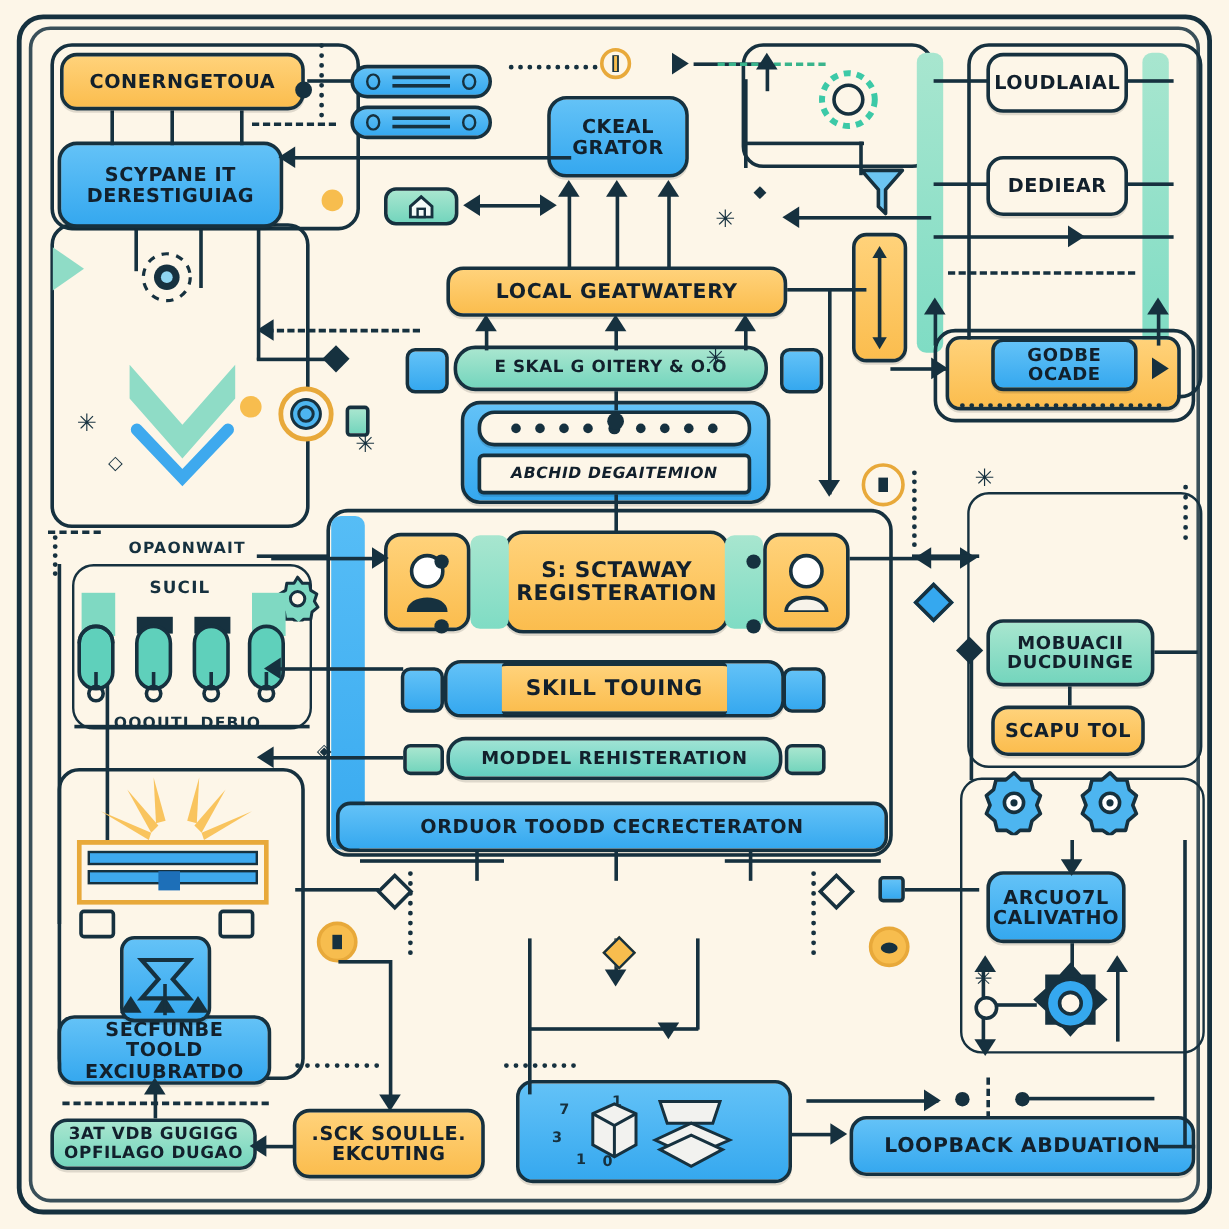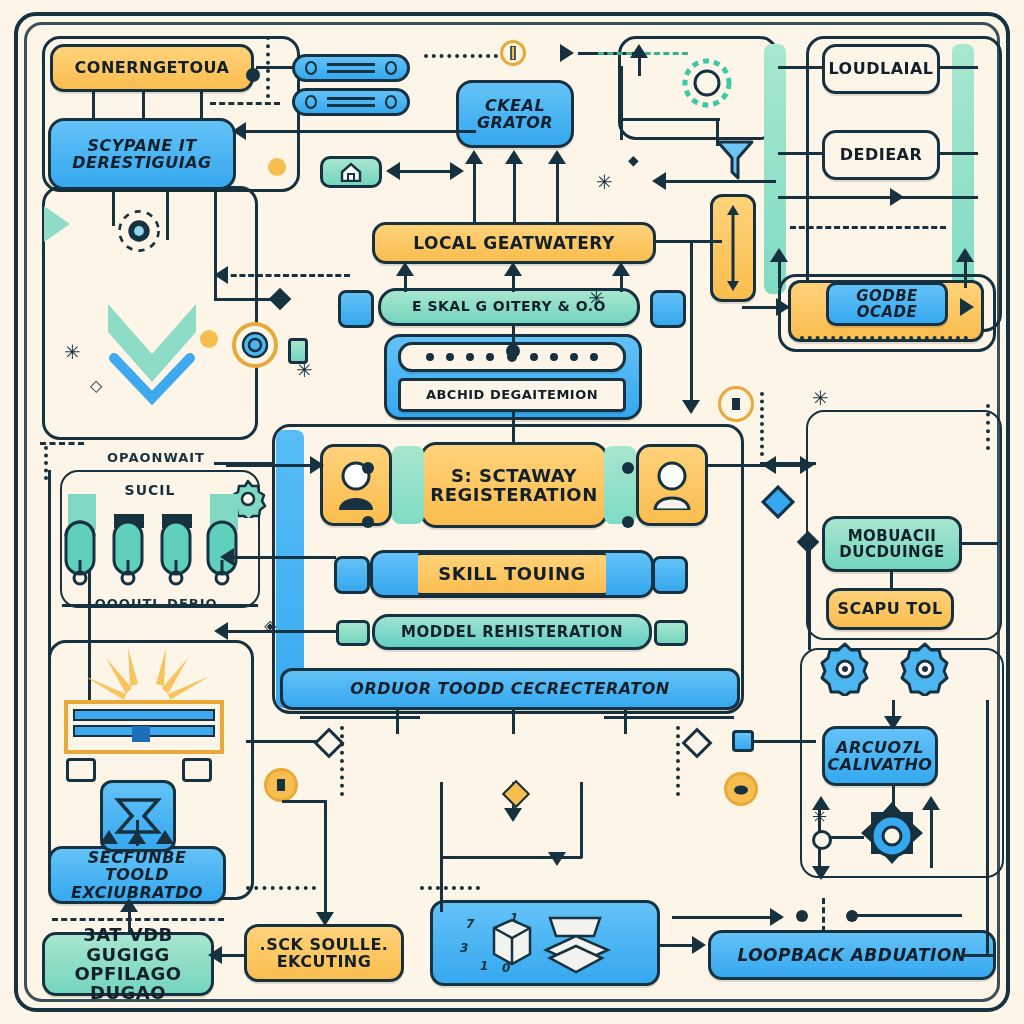--- a/index.html
+++ b/index.html
@@ -28,21 +28,21 @@
     position:absolute;box-sizing:border-box;
     border:3px solid #16313f;border-radius:14px;
     display:flex;align-items:center;justify-content:center;
     text-align:center;font-weight:700;letter-spacing:.5px;
     color:#12202c;line-height:1.08;
     text-transform:uppercase;
     box-shadow:0 2px 0 rgba(0,0,0,.12);
     padding:2px 6px;
   }
   .amber{background:linear-gradient(180deg,#ffd27a,#fbbd4e);}
-  .blue{background:linear-gradient(180deg,#63c2f7,#35a8ef);font-style:italic;}
+  .blue{background:linear-gradient(180deg,#63c2f7,#35a8ef);}
   .mint{background:linear-gradient(180deg,#a8e6cf,#74d5bd);}
   .mint2{background:linear-gradient(180deg,#9fe3d4,#63cfc0);}
   .cream{background:#fdf6e8;}
 
   
   .group{
     position:absolute;box-sizing:border-box;
     border:3px solid #16313f;border-radius:18px;background:transparent;
   }
   .groupthin{border-width:2.5px;}
@@ -126,21 +126,21 @@
   <div class="node amber" style="left:50px;top:44px;width:204px;height:48px;font-size:16px;">CONERNGETOUA</div>
 
   <div class="node blue" style="left:48px;top:118px;width:188px;height:72px;font-size:16px;border-radius:16px;">SCYPANE IT DERESTIGUIAG</div>
 
   <div class="node blue" style="left:456px;top:80px;width:118px;height:68px;font-size:16px;border-radius:16px;">CKEAL GRATOR</div>
 
   <div class="node amber" style="left:372px;top:222px;width:284px;height:42px;font-size:17px;">LOCAL GEATWATERY</div>
 
   <div class="node mint" style="left:378px;top:288px;width:262px;height:38px;font-size:14px;border-radius:18px;">e SKAL G OiTERY &amp; O.o</div>
 
-  <div class="node cream" style="left:398px;top:378px;width:228px;height:34px;font-size:13px;border-radius:5px;">ABCHID DEGAiTEMION</div>
+  <div class="node cream" style="left:398px;top:378px;width:228px;height:34px;font-size:13px;border-radius:5px;font-style:italic;">ABCHID DEGAiTEMION</div>
 
   <div class="node cream" style="left:398px;top:342px;width:228px;height:30px;border-radius:14px;">
     <svg width="180" height="10" viewBox="0 0 180 10">
       <circle cx="8" cy="5" r="4" fill="#16313f"></circle>
         <circle cx="28" cy="5" r="4" fill="#16313f"></circle>
       <circle cx="48" cy="5" r="4" fill="#16313f"></circle>
         <circle cx="68" cy="5" r="4" fill="#16313f"></circle>
       <circle cx="90" cy="5" r="5" fill="#16313f"></circle>
       <circle cx="112" cy="5" r="4" fill="#16313f"></circle>
         <circle cx="132" cy="5" r="4" fill="#16313f"></circle>
@@ -183,21 +183,21 @@
 
 
   <div class="node mint" style="left:822px;top:516px;width:140px;height:56px;font-size:15px;">MOBUACII DUCDUINGE</div>
 
   <div class="node amber" style="left:826px;top:588px;width:128px;height:42px;font-size:16px;">SCAPU TOL</div>
 
   <div class="node blue" style="left:822px;top:726px;width:116px;height:60px;font-size:16px;">ARCUO7L CALIVATHO</div>
 
   <div class="node blue" style="left:48px;top:846px;width:178px;height:58px;font-size:16px;">SECFUNBE TOOLD EXCIUBRATDO</div>
 
-  <div class="node mint" style="left:42px;top:932px;width:172px;height:64px;font-size:18px;">3AT VDB GUGIGG OPFILAGO DUGAO</div>
+  <div class="node mint" style="left:42px;top:932px;width:172px;height:43px;font-size:14px;">3AT VDB GUGIGG OPFILAGO DUGAO</div>
 
   <div class="node amber" style="left:244px;top:924px;width:160px;height:58px;font-size:16px;">.SCK SOULLE. EKCUTING</div>
 
   <div class="node blue" style="left:430px;top:900px;width:230px;height:86px;border-radius:14px;">
     <svg width="190" height="66" viewBox="0 0 190 66">
       <text x="16" y="18" font-size="12" fill="#16313f" font-family="DejaVu Sans">7</text>
       <text x="10" y="42" font-size="12" fill="#16313f" font-family="DejaVu Sans">3</text>
       <text x="30" y="60" font-size="12" fill="#16313f" font-family="DejaVu Sans">1</text>
       <text x="52" y="62" font-size="12" fill="#16313f" font-family="DejaVu Sans">0</text>
       <text x="60" y="12" font-size="12" fill="#16313f" font-family="DejaVu Sans">1</text>

